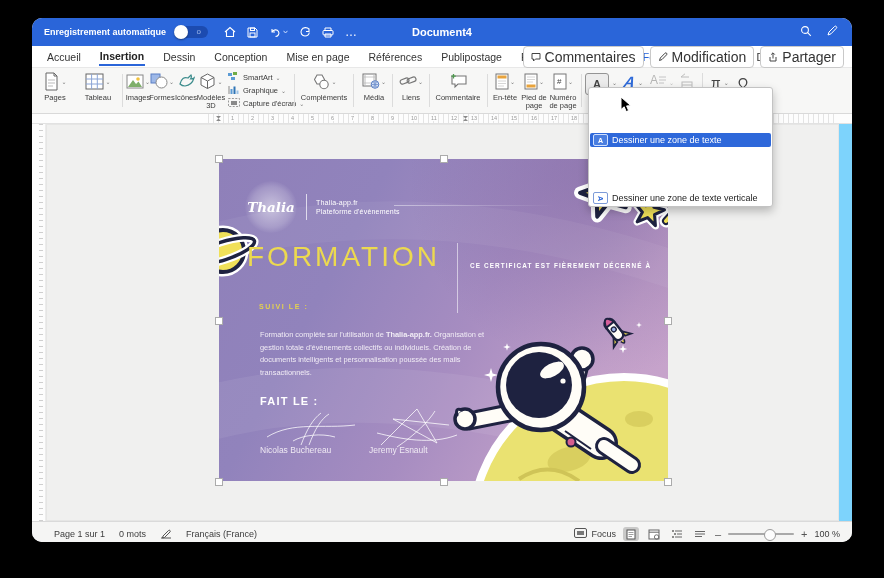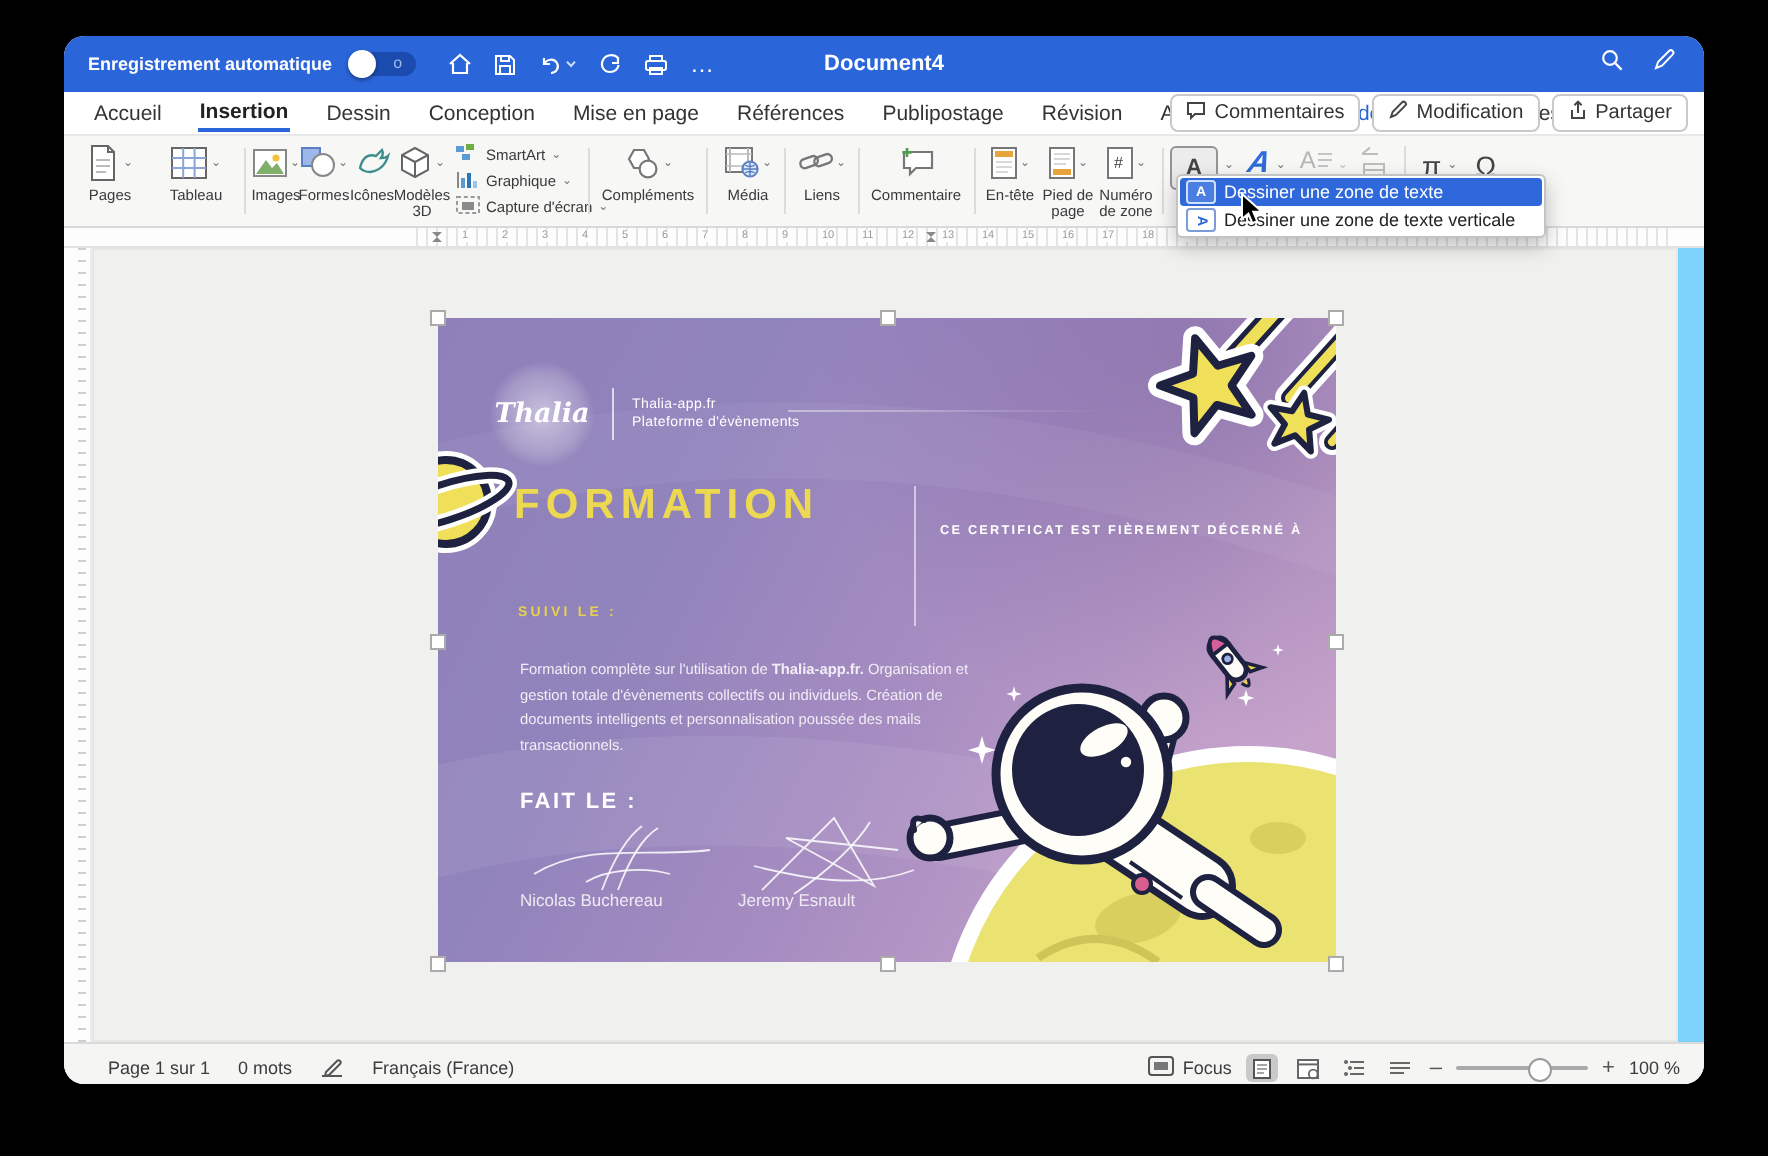--- a/index.html
+++ b/index.html
@@ -21,21 +21,21 @@
 
   
   .tabbar{height:21px;background:#ffffff;border-bottom:1px solid #e8e8e8;display:flex;align-items:center;font-size:10.5px;color:#333;position:relative;}
   .tabs{display:flex;gap:17px;margin-left:14px;align-items:center;}
   .tab{padding:2px 1px;cursor:default;white-space:nowrap;}
   .tab.active{font-weight:bold;color:#222;border-bottom:2px solid #2a65d9;}
   .tab.contextual{color:#2563d9;}
   .tellme{display:flex;align-items:center;gap:4px;margin-left:16px;white-space:nowrap;}
   .tab-actions{position:absolute;right:8px;display:flex;gap:6px;}
   .pill-btn{display:flex;align-items:center;gap:4px;border:1px solid #c9c9c9;border-radius:4px;background:#fff;
-    font-size:10px;color:#333;padding:2px 7px;white-space:nowrap;}
+    font-size:14px;color:#333;padding:2px 7px;white-space:nowrap;}
 
   
   .ribbon{height:45px;background:#f7f7f6;border-bottom:1px solid #d9d9d9;position:relative;font-size:7.5px;color:#3a3a3a;}
   .rg{position:absolute;top:3px;display:flex;flex-direction:column;align-items:center;text-align:center;line-height:8px;}
   .rg .iconrow{height:22px;display:flex;align-items:center;gap:1px;}
   .rg .lbl{margin-top:1px;}
   .chev{font-size:6px;color:#777;line-height:6px;}
   .vsep{position:absolute;top:6px;height:33px;width:1px;background:#dcdcdc;}
   .stackcol{position:absolute;top:4px;display:flex;flex-direction:column;gap:2px;align-items:flex-start;font-size:7.5px;color:#3a3a3a;}
   .stackrow{display:flex;align-items:center;gap:3px;white-space:nowrap;}
@@ -61,34 +61,34 @@
       radial-gradient(circle at 86% 6%, rgba(90,72,140,.35) 0%, rgba(90,72,140,0) 40%),
       linear-gradient(118deg,#8f80b9 0%,#9183bc 28%,#a78dc1 55%,#c2a0c9 80%,#cba6cd 100%);}
   .cert .deco{position:absolute;left:0;top:0;}
   .brandwrap{position:absolute;left:26px;top:22px;display:flex;align-items:center;gap:9px;}
   .badge{width:52px;height:52px;border-radius:50%;display:flex;align-items:center;justify-content:center;
     background:radial-gradient(circle,rgba(255,255,255,.5) 0%,rgba(255,255,255,.18) 55%,rgba(255,255,255,0) 72%);}
   .badge span{font-family:"DejaVu Serif","Liberation Serif",serif;font-style:italic;font-weight:bold;font-size:13.5px;color:#fff;}
   .brandline{width:1px;height:26px;background:rgba(255,255,255,.7);}
   .brandtxt{font-size:7px;color:#fff;line-height:9.5px;letter-spacing:.2px;}
   .hairline{position:absolute;left:175px;top:46px;width:160px;height:1px;background:linear-gradient(90deg,rgba(255,255,255,.45),rgba(255,255,255,0));}
-  .cert-title{position:absolute;left:38px;top:82px;font-size:21px;font-weight:700;color:#ecd94f;letter-spacing:3px;}
+  .cert-title{position:absolute;left:28px;top:82px;font-size:28px;font-weight:400;color:#ecd94f;letter-spacing:3px;}
   .vdivider{position:absolute;left:238px;top:84px;width:1px;height:70px;background:rgba(255,255,255,.55);}
   .awarded{position:absolute;left:251px;top:103px;width:190px;font-size:6.4px;font-weight:bold;color:#fff;letter-spacing:1.1px;}
   .suivi{position:absolute;left:40px;top:144px;font-size:7px;font-weight:bold;color:#e4d14e;letter-spacing:1.6px;}
   .desc{position:absolute;left:41px;top:170px;width:232px;font-size:7.4px;line-height:12.6px;color:#f1ecf5;}
   .faitle{position:absolute;left:41px;top:236px;font-size:11px;font-weight:bold;color:#fff;letter-spacing:1.2px;}
   .sig{position:absolute;}
   .signame{position:absolute;font-size:8.5px;color:#efe9f3;}
   .handle{position:absolute;width:6px;height:6px;background:#fff;border:1px solid #ababab;z-index:5;}
 
   
   .menu{position:absolute;left:556px;top:69px;width:181px;background:#fff;border:1px solid #c3c3c3;border-radius:3px;
     box-shadow:0 4px 10px rgba(0,0,0,.25);z-index:50;padding:1px;}
-  .menu-item{display:flex;align-items:center;gap:4px;height:14px;padding:0 5px 0 3px;font-size:9px;color:#222;border-radius:2px;white-space:nowrap;}
+  .menu-item{display:flex;align-items:center;gap:4px;height:14px;padding:0 5px 0 3px;font-size:9px;color:#222;border-radius:2px;white-space:nowrap;margin-top:44px;}
   .menu-item.sel{background:#2e68da;color:#fff;}
   .mi-ico{width:13px;height:10px;border:1px solid #7d9bd8;border-radius:2px;background:#fff;color:#2a65d9;
     font-size:7px;font-weight:bold;display:flex;align-items:center;justify-content:center;flex:0 0 auto;}
   .menu-item.sel .mi-ico{background:#4a7ee0;border-color:#cfe0ff;color:#fff;}
   .cursor{position:absolute;left:588px;top:78px;z-index:60;}
 
   
   .statusbar{height:24px;background:#f5f5f4;border-top:1px solid #dadada;display:flex;align-items:center;
     font-size:9px;color:#3c3c3c;position:relative;}
   .sb-left{display:flex;align-items:center;gap:14px;margin-left:22px;}
@@ -380,21 +380,21 @@
     </div>
 
     <div class="rg" style="left:516px;width:30px;">
       <div class="iconrow">
           <span><svg width="14" height="17" viewBox="0 0 14 17">
               <rect x="1" y="1" width="12" height="15" fill="#fff" stroke="#777" stroke-width="1"></rect>
               <text x="4" y="11" font-size="8" fill="#444" font-family="sans-serif">#</text>
             </svg></span>
           <span class="chev">⌄</span>
         </div>
-      <div class="lbl">Numéro de zone</div>
+      <div class="lbl">Numéro de page</div>
     </div>
 
     <div class="vsep" style="left:549px;"></div>
 
     <div class="abs" style="left:553px;top:5px;display:flex;align-items:flex-start;gap:3px;">
       <span class="abtn">
           <span style="font-size:11px;color:#444;font-weight:bold;">A</span>
         </span>
       <span class="chev" style="margin-top:7px;">⌄</span>
       <span style="margin-left:4px;font-size:15px;font-weight:bold;font-style:italic;color:#2f6bd9;transform:skewX(-12deg);line-height:18px;">A</span>

